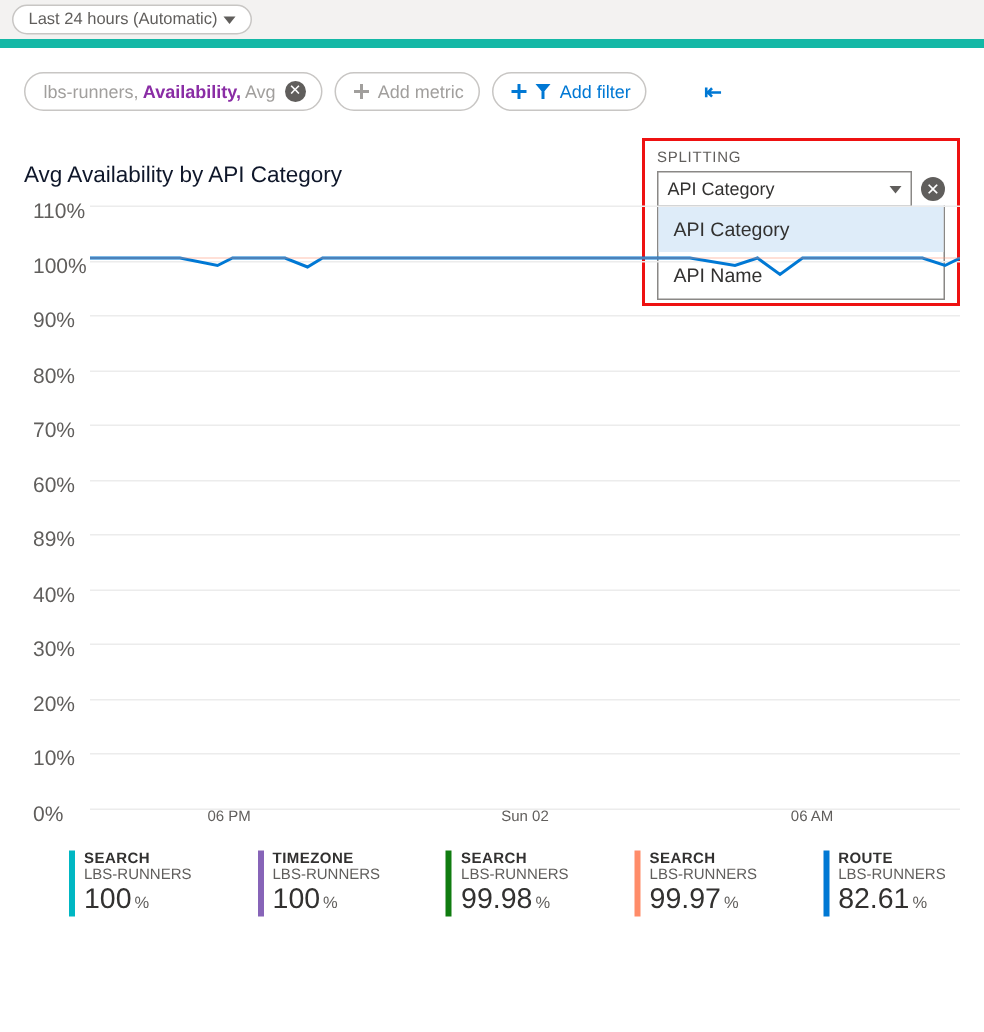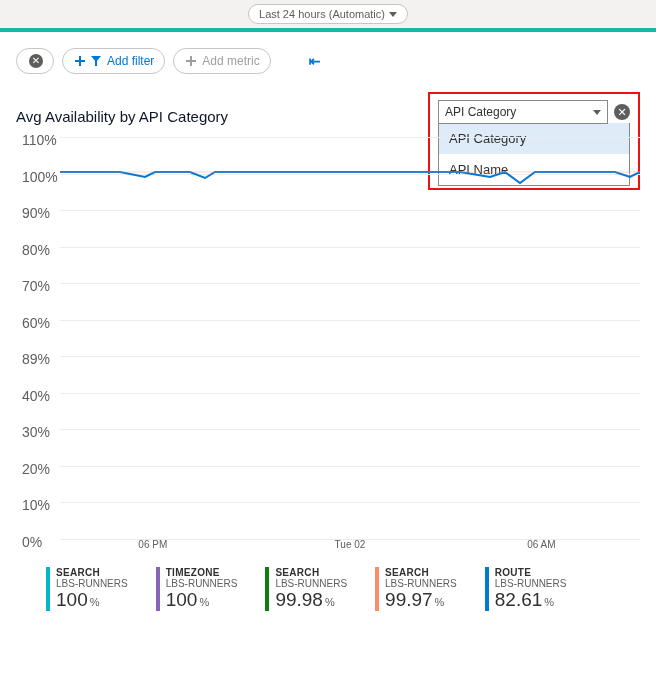--- a/index.html
+++ b/index.html
@@ -6,25 +6,24 @@
   html, body {
     margin: 0; padding: 0;
     font-family: "Segoe UI", Arial, sans-serif;
     font-size: 13px;
     color: #323130;
     background: #fff;
   }
   .topbar {
     height: 32px;
     background: #f3f2f1;
-    border-bottom: 4px solid #14b8a6;
+    border-bottom: 6px solid #14b8a6;
     display: flex;
     align-items: center;
     padding: 0 8px;
-    justify-content: center;
   }
   .time-pill {
     border: 1px solid #c8c6c4;
     border-radius: 14px;
     padding: 3px 10px;
     font-size: 11px;
     color: #605e5c;
     background: #fff;
     display: flex;
     align-items: center;
@@ -170,21 +169,21 @@
     position: absolute;
     left: 44px; right: 0; bottom: 0;
     height: 18px;
     font-size: 10px;
     color: #605e5c;
   }
   .x-labels span { position: absolute; transform: translateX(-50%); }
 
   .legend {
     display: flex;
-    gap: 28px;
+    gap: 44px;
     margin-top: 10px;
     padding-left: 30px;
   }
   .legend-item {
     display: flex;
     align-items: stretch;
     gap: 6px;
   }
   .legend-bar { width: 4px; }
   .legend-text { display:flex; flex-direction:column; }
@@ -200,35 +199,39 @@
   <div class="time-pill">
     <span>Last 24 hours (Automatic)</span>
     <span class="chev"></span>
   </div>
 </div>
 
 <div class="main">
 
   <div class="controls-row">
     <div class="pill metric-pill">
+      <span>
+        <span class="ns">lbs-runners,</span><span class="metric"> Availability,</span><span class="agg"> Avg</span>
+      </span>
       <span class="close">✕</span>
+    </div>
+    <div class="pill disabled">
+      <span class="plus-icon"></span>
+      <span>Add metric</span>
     </div>
     <div class="pill filter-pill">
       <span class="plus-icon" style="color:#0078d4"></span>
       <span class="funnel-icon"></span>
       <span>Add filter</span>
     </div>
-    <div class="pill disabled">
-      <span class="plus-icon"></span>
-      <span>Add metric</span>
-    </div>
     <span class="arrow-icon" style="margin-left:30px">⇤</span>
   </div>
 
   <div class="split-panel">
+    <div class="split-label">SPLITTING</div>
     <div class="split-row">
       <div class="split-select">
         <span>API Category</span>
         <span class="chev"></span>
       </div>
       <div class="split-close">✕</div>
     </div>
     <div class="split-dropdown">
       <div class="split-opt selected">API Category</div>
       <div class="split-opt">API Name</div>
@@ -278,21 +281,21 @@
 
     <svg class="chart-svg" viewBox="0 0 580 400" preserveAspectRatio="none">
 
       <path d="M0,35 L60,35 L85,40 L95,35 L130,35 L145,41 L155,35 L400,35 L430,40 L445,35 L460,46 L475,35 L555,35 L570,40 L580,35" fill="none" stroke="#0078d4" stroke-width="2"></path>
 
       <path d="M0,35 L580,35" fill="none" stroke="#ff9678" stroke-width="1" opacity="0.4"></path>
     </svg>
 
     <div class="x-labels">
       <span style="left:16%">06 PM</span>
-      <span style="left:50%">Tue 02</span>
+      <span style="left:50%">Sun 02</span>
       <span style="left:83%">06 AM</span>
     </div>
   </div>
 
   <div class="legend">
     <div class="legend-item">
       <div class="legend-bar" style="background:#00b7c3"></div>
       <div class="legend-text">
         <span class="legend-name">SEARCH</span>
         <span class="legend-sub">LBS-RUNNERS</span>

